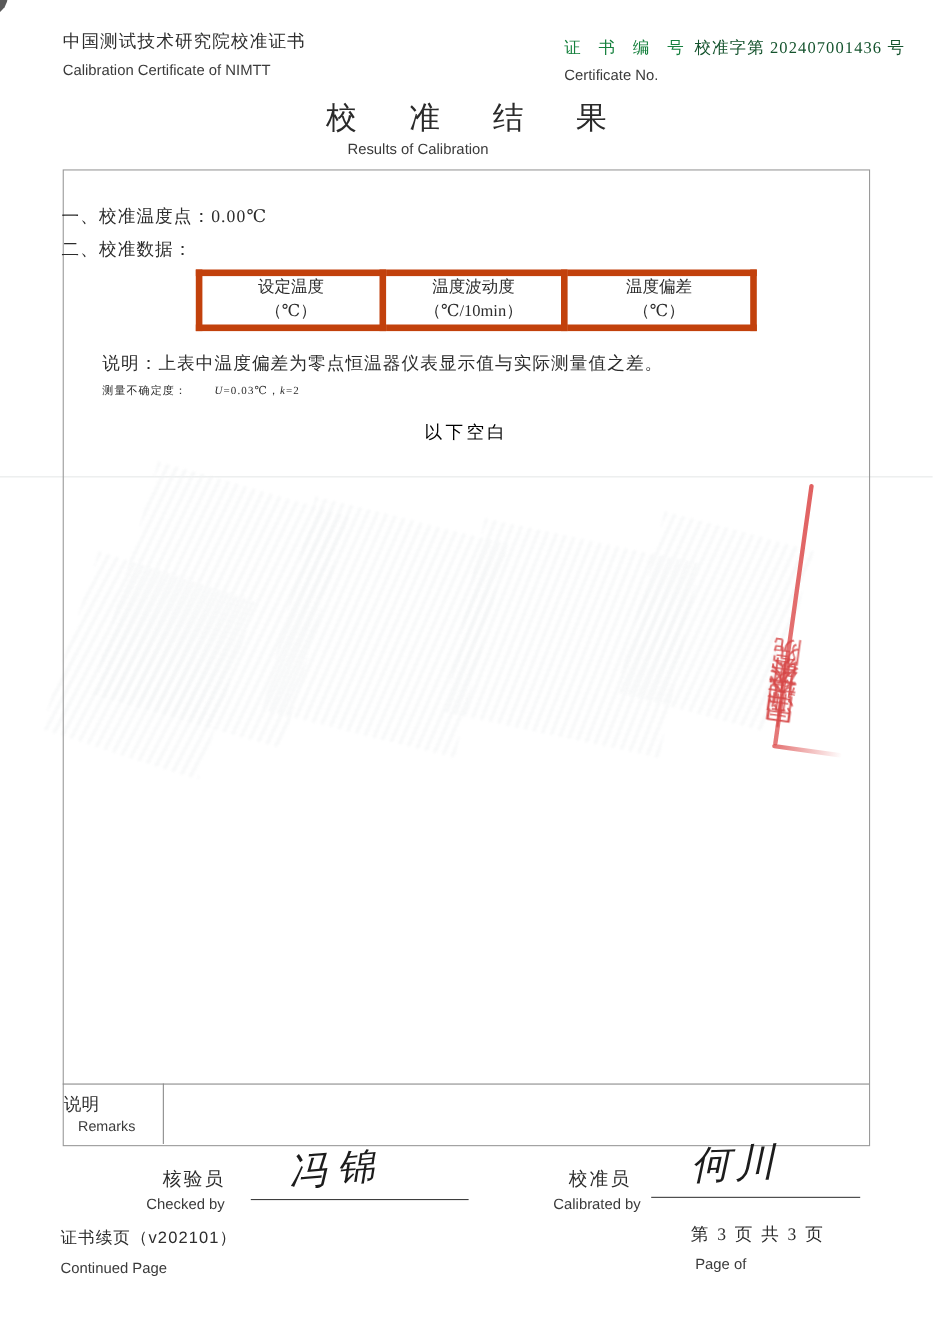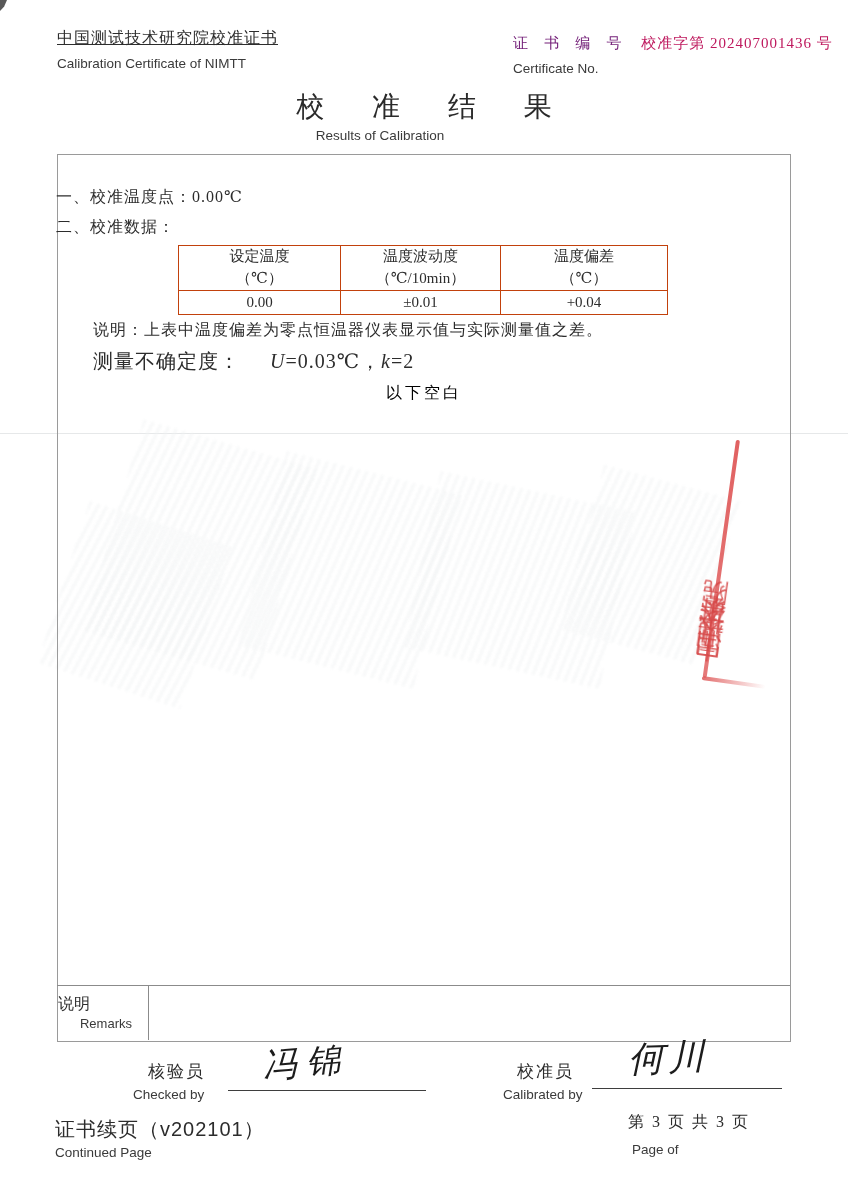--- a/index.html
+++ b/index.html
@@ -5,57 +5,57 @@
   html,body{margin:0;padding:0;}
   body{
     width:848px;height:1200px;position:relative;background:#ffffff;
     font-family:"Liberation Serif","DejaVu Serif",serif;
     color:#2b2b2b;overflow:hidden;
   }
   .sans{font-family:"Liberation Sans","DejaVu Sans",sans-serif;}
   .abs{position:absolute;}
 
   
-  .org-cn{left:57px;top:28px;font-size:16px;letter-spacing:1px;color:#2d2d2d;text-decoration:underline;}
+  .org-cn{left:57px;top:28px;font-size:16px;letter-spacing:1px;color:#2d2d2d;}
   .org-en{left:57px;top:56px;font-size:13.5px;color:#3a3a3a;}
   .certno-line{left:513px;top:34px;font-size:15px;white-space:nowrap;}
-  .certno-label{letter-spacing:6px;margin-right:10px;color:#701a75;}
-  .certno-value{letter-spacing:1px;color:#be185d;}
+  .certno-label{letter-spacing:6px;color:#15803d;}
+  .certno-value{letter-spacing:1px;color:#14532d;}
   .certno-en{left:513px;top:61px;font-size:13.5px;color:#3a3a3a;text-align:right;}
 
   
   .title-cn{left:0;top:88px;width:848px;text-align:center;font-size:28px;
     letter-spacing:20px;text-indent:20px;color:#2a2a2a;font-weight:500;}
   .title-en{left:0;top:128px;width:760px;text-align:center;font-size:13.5px;color:#3a3a3a;}
 
   
   .main-box{left:57px;top:154px;width:732px;height:886px;border:1px solid #9a9a9a;}
   .remarks-divider{left:57px;top:985px;width:733px;height:1px;background:#8b8b8b;}
   .remarks-vline{left:148px;top:985px;width:1px;height:55px;background:#8b8b8b;}
   .remarks-cn{left:58px;top:994px;width:90px;text-align:left;font-size:16px;color:#2d2d2d;}
-  .remarks-en{left:42px;top:1016px;width:90px;text-align:right;font-size:13px;color:#3a3a3a;}
+  .remarks-en{left:52px;top:1016px;width:90px;text-align:center;font-size:13px;color:#3a3a3a;}
   .remarks-content{left:160px;top:998px;width:610px;font-size:14px;}
 
   
   .item{position:absolute;font-size:16px;letter-spacing:1px;white-space:nowrap;color:#2c2c2c;text-align:right;}
   .item .marker{display:inline-block;width:46px;}
   .item1{left:44px;top:187px;}
   .item2{left:44px;top:217px;}
 
   
   .cal-table{position:absolute;left:178px;top:245px;border-collapse:collapse;}
-  .cal-table td{border:1px solid #c2410c;text-align:center;vertical-align:middle;
+  .cal-table td{border:6px solid #c2410c;text-align:center;vertical-align:middle;
     font-size:15px;color:#2c2c2c;padding:0;}
   .cal-table .hdr{height:44px;line-height:1.45;}
   .cal-table .val{height:23px;}
   .c1{width:161px;} .c2{width:159px;} .c3{width:166px;}
 
   
   .note1{left:93px;top:320px;font-size:16px;letter-spacing:1px;white-space:nowrap;color:#2c2c2c;}
-  .note2{left:93px;top:348px;font-size:20px;letter-spacing:1px;white-space:nowrap;color:#2c2c2c;}
+  .note2{left:93px;top:348px;font-size:10px;letter-spacing:1px;white-space:nowrap;color:#2c2c2c;}
   .note2 .var{font-style:italic;}
   .blank-below{left:0;top:383px;width:848px;text-align:center;font-size:16px;
     letter-spacing:3px;color:#000000;}
 
   
   .crease{left:0;top:433px;width:848px;height:1px;background:#e6e8e9;}
   .corner-mark{left:0;top:0;width:7px;height:11px;background:#3c3c3c;
     clip-path:polygon(0 0,100% 0,60% 60%,0 100%);opacity:.85;}
   .ghost{position:absolute;opacity:.55;filter:blur(1.2px);
     background:repeating-linear-gradient(100deg,#f0f2f3 0 3px,transparent 3px 8px);}
@@ -86,21 +86,21 @@
   .checked-label{left:148px;top:1060px;}
   .checked-en{left:133px;top:1087px;}
   .checked-line{left:228px;top:1090px;width:198px;}
   .checked-sig{left:262px;top:1040px;font-size:34px;transform:rotate(-5deg);letter-spacing:10px;}
   .calibrated-label{left:517px;top:1060px;}
   .calibrated-en{left:503px;top:1087px;}
   .calibrated-line{left:592px;top:1088px;width:190px;}
   .calibrated-sig{left:628px;top:1034px;font-size:36px;transform:rotate(-2deg);letter-spacing:4px;}
 
   
-  .foot-left-cn{left:55px;top:1116px;font-size:20px;letter-spacing:1px;color:#2c2c2c;}
+  .foot-left-cn{left:55px;top:1116px;font-size:15px;letter-spacing:1px;color:#2c2c2c;}
   .foot-left-en{left:55px;top:1145px;font-size:13.5px;color:#3a3a3a;}
   .foot-right-cn{left:628px;top:1112px;font-size:16px;letter-spacing:2px;color:#2c2c2c;}
   .foot-right-en{left:632px;top:1142px;font-size:13.5px;color:#3a3a3a;}
 </style>
 </head>
 <body>
 
 <div class="abs corner-mark"></div>
 <div class="abs crease"></div>
 <div class="ghost g1"></div>
@@ -138,25 +138,20 @@
     </td>
     <td class="hdr c2">
       <div>温度波动度</div>
       <div>（℃/10min）</div>
     </td>
     <td class="hdr c3">
       <div>温度偏差</div>
       <div>（℃）</div>
     </td>
   </tr>
-  <tr>
-    <td class="val c1">0.00</td>
-    <td class="val c2">±0.01</td>
-    <td class="val c3">+0.04</td>
-  </tr>
 </tbody>
   </table>
 
 <div class="abs note1">说明：上表中温度偏差为零点恒温器仪表显示值与实际测量值之差。</div>
 <div class="abs note2">
   <span>测量不确定度：</span>
   <span style="display:inline-block;width:18px;"></span>
   <span class="var">U</span><span>=0.03℃，</span><span class="var">k</span><span>=2</span>
 </div>
 <div class="abs blank-below">以下空白</div>

